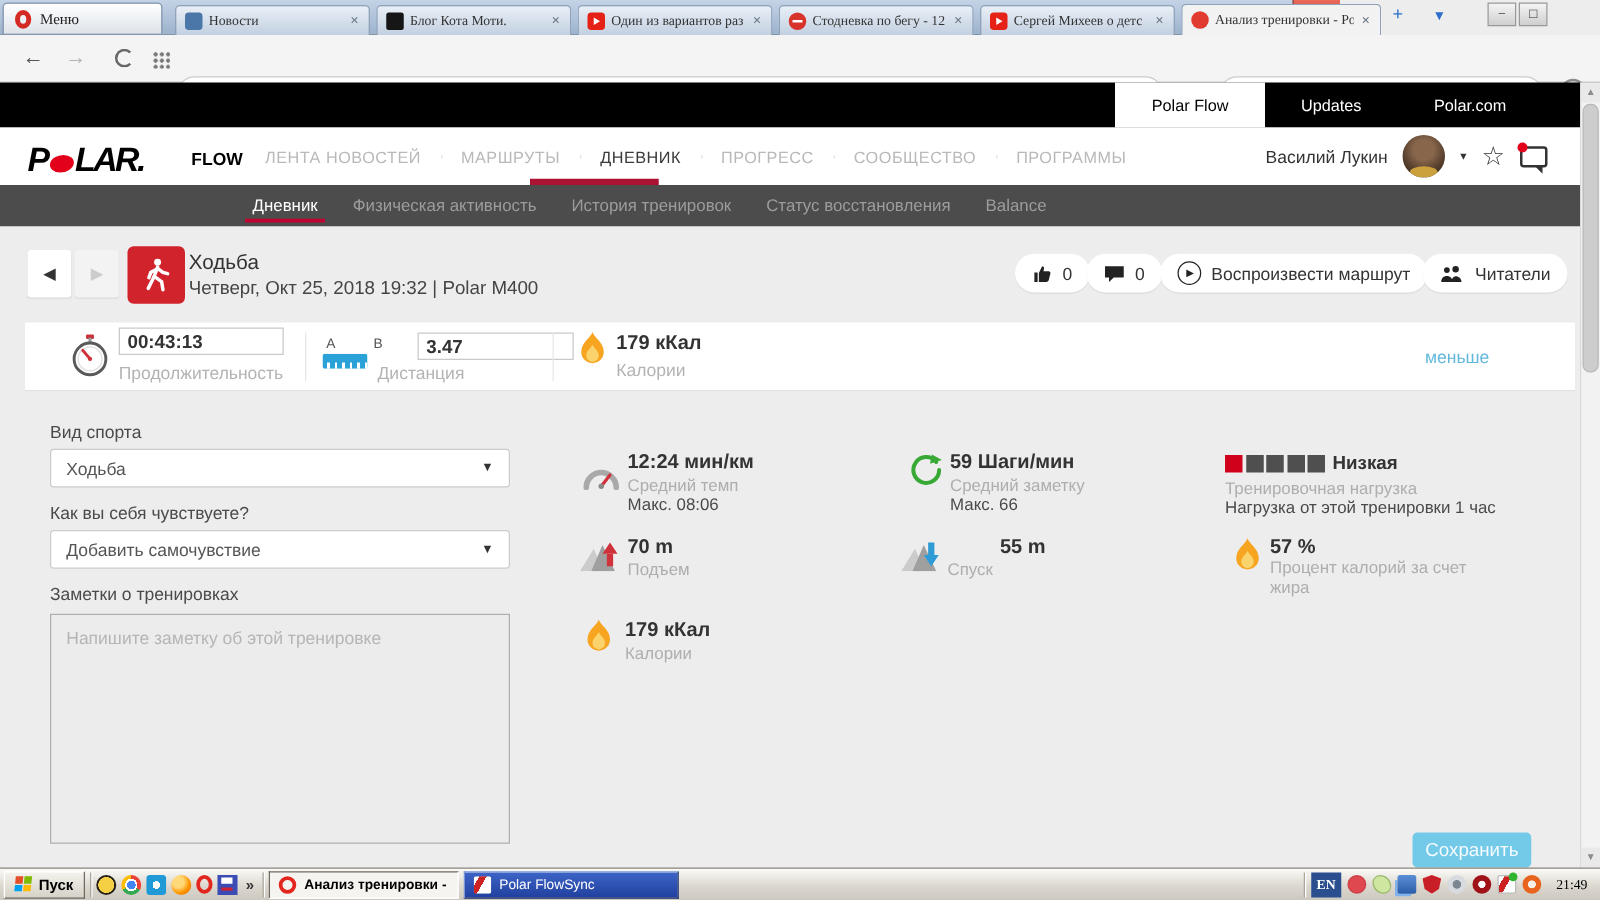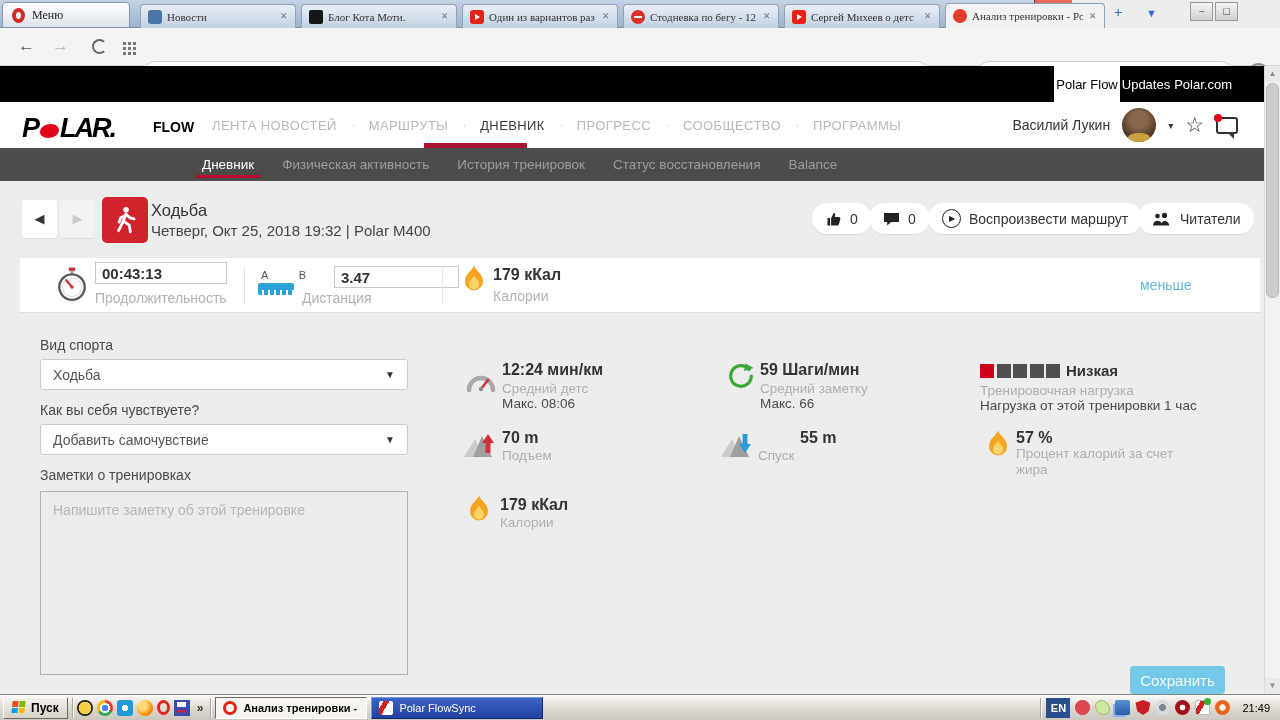--- a/index.html
+++ b/index.html
@@ -58,21 +58,21 @@
   .google-g { color:#4285f4; font-weight:bold; font-size:15px; }
   .search-input { border:none; outline:none; flex:1; font-size:13px; color:#333; background:transparent;
                font-family:"Liberation Sans", sans-serif; }
   .search-input::placeholder { color:#9a9a9a; }
   .dl-icon { position:absolute; left:1248px; top:35px; width:21px; height:21px; border:2px solid #8a8a8a;
              border-radius:50%; color:#8a8a8a; font-size:12px; text-align:center; line-height:17px; }
 
   
   .pf-topbar { position:absolute; left:0; top:66px; width:1280px; height:36px; background:#000;
                display:flex; justify-content:flex-end; padding-right:46px; }
-  .pf-top-item { color:#fff; font-size:13px; display:flex; align-items:center; padding:0 2px; }
+  .pf-top-item { color:#fff; font-size:13px; display:flex; align-items:center; padding:0 29px; }
   .pf-top-item.active { background:#fff; color:#000; }
 
   
   .pf-nav { position:absolute; left:0; top:102px; width:1280px; height:46px; background:#fff; }
   .polar-logo { position:absolute; left:22px; top:11px; display:flex; align-items:center;
                 font-weight:bold; font-style:italic; font-size:27px; letter-spacing:-2px; color:#000; }
   .logo-o { width:19px; height:14px; background:#e3001b; border-radius:50%; margin:4px 1px 0 2px;
             transform:skew(-10deg); }
   .flow-label { position:absolute; left:153px; top:17px; font-size:14px; font-weight:bold; color:#000; }
   .pf-nav-items { position:absolute; left:196px; top:0; height:46px; display:flex; align-items:center; }
@@ -191,21 +191,21 @@
        linear-gradient(#c23,#c23) 3.5px 10px / 9px 2.5px no-repeat, #3b4db4; }
   .task-btn { height:22px; display:flex; align-items:center; gap:6px; padding:0 7px; font-size:11px; }
   .task-active { width:152px; background:#f6f4f0; border:1px solid; border-color:#6f6b63 #fff #fff #6f6b63;
                  font-weight:bold; color:#000; }
   .task-blue { width:172px; background:linear-gradient(#3c64c6,#21409f); border:1px solid;
                border-color:#7c97d8 #142a6e #142a6e #7c97d8; color:#fff; }
   .task-icon-o { width:14px; height:14px; flex:none; border-radius:50%; border:3.5px solid #e2261d; }
   .task-icon-fs { width:14px; height:14px; flex:none; background:#fff; border-radius:2px;
        background-image:linear-gradient(120deg, transparent 0 4px, #c22 4px 9px, transparent 9px); }
   .task-title { white-space:nowrap; overflow:hidden; }
-  .tray { margin-left:auto; display:flex; align-items:center; gap:5px; }
+  .tray { margin-left:auto; display:flex; align-items:center; gap:5px;font-family:Liberation Serif, serif; }
   .lang-box { width:24px; height:20px; background:#2b4f8e; color:#fff; font-size:11px; font-weight:bold;
               display:flex; align-items:center; justify-content:center; }
   .tray-icon { width:15px; height:15px; }
   .tr-red { border-radius:50%; background:radial-gradient(#e0484f 55%, #8c1d22); }
   .tr-leaf { border-radius:40% 60% 40% 60%; background:#cfe6a0; border:1px solid #9dbb6e; }
   .tr-net { background:linear-gradient(#5a8fd6,#2a5da8); box-shadow:-3px 3px 0 -1px #7fb2ec; border-radius:2px; }
   .tr-shield { background:#c81e27; clip-path:polygon(50% 0,100% 18%,88% 75%,50% 100%,12% 75%,0 18%); }
   .tr-cam { border-radius:50%; background:radial-gradient(#7c8690 0 30%, #d7dbe0 35% 70%, #9aa2ab); }
   .tr-avira { border-radius:50%; background:radial-gradient(#fff 0 25%, #9e1218 30%); }
   .tr-fs { background:#fff; border:1px solid #bbb; border-radius:2px; position:relative;
@@ -403,21 +403,21 @@
   </div>
   <span class="form-label" style="left:40px;top:467px">Заметки о тренировках</span>
   <textarea class="notes-area" placeholder="Напишите заметку об этой тренировке" style=""></textarea>
 
   <svg class="m-icon" style="left:466px;top:372px" width="30" height="20" viewBox="0 0 30 20">
     <path d="M3 18a12 12 0 0 1 24 0" fill="none" stroke="#a9a9a9" stroke-width="4.5" stroke-linecap="round"></path>
     <line x1="15" y1="17" x2="22" y2="8" stroke="#d0323b" stroke-width="2.6" stroke-linecap="round"></line>
     <circle cx="15" cy="17" r="2.2" fill="#8a8a8a"></circle>
   </svg>
   <span class="m-value" style="left:502px;top:361px">12:24 мин/км</span>
-  <span class="m-label" style="left:502px;top:381px">Средний детс</span>
+  <span class="m-label" style="left:502px;top:381px">Средний темп</span>
   <span class="m-max" style="left:502px;top:396px">Макс. 08:06</span>
 
   <svg class="m-icon" style="left:727px;top:362px" width="27" height="27" viewBox="0 0 27 27">
     <path d="M22 7.5A10.3 10.3 0 1 0 24.3 14" fill="none" stroke="#39a935" stroke-width="3.2" stroke-linecap="round"></path>
     <path d="M18.5 1.5l8 4.5-9.5 3z" fill="#39a935"></path>
   </svg>
   <span class="m-value" style="left:760px;top:361px">59 Шаги/мин</span>
   <span class="m-label" style="left:760px;top:381px">Средний заметку</span>
   <span class="m-max" style="left:760px;top:396px">Макс. 66</span>
 

